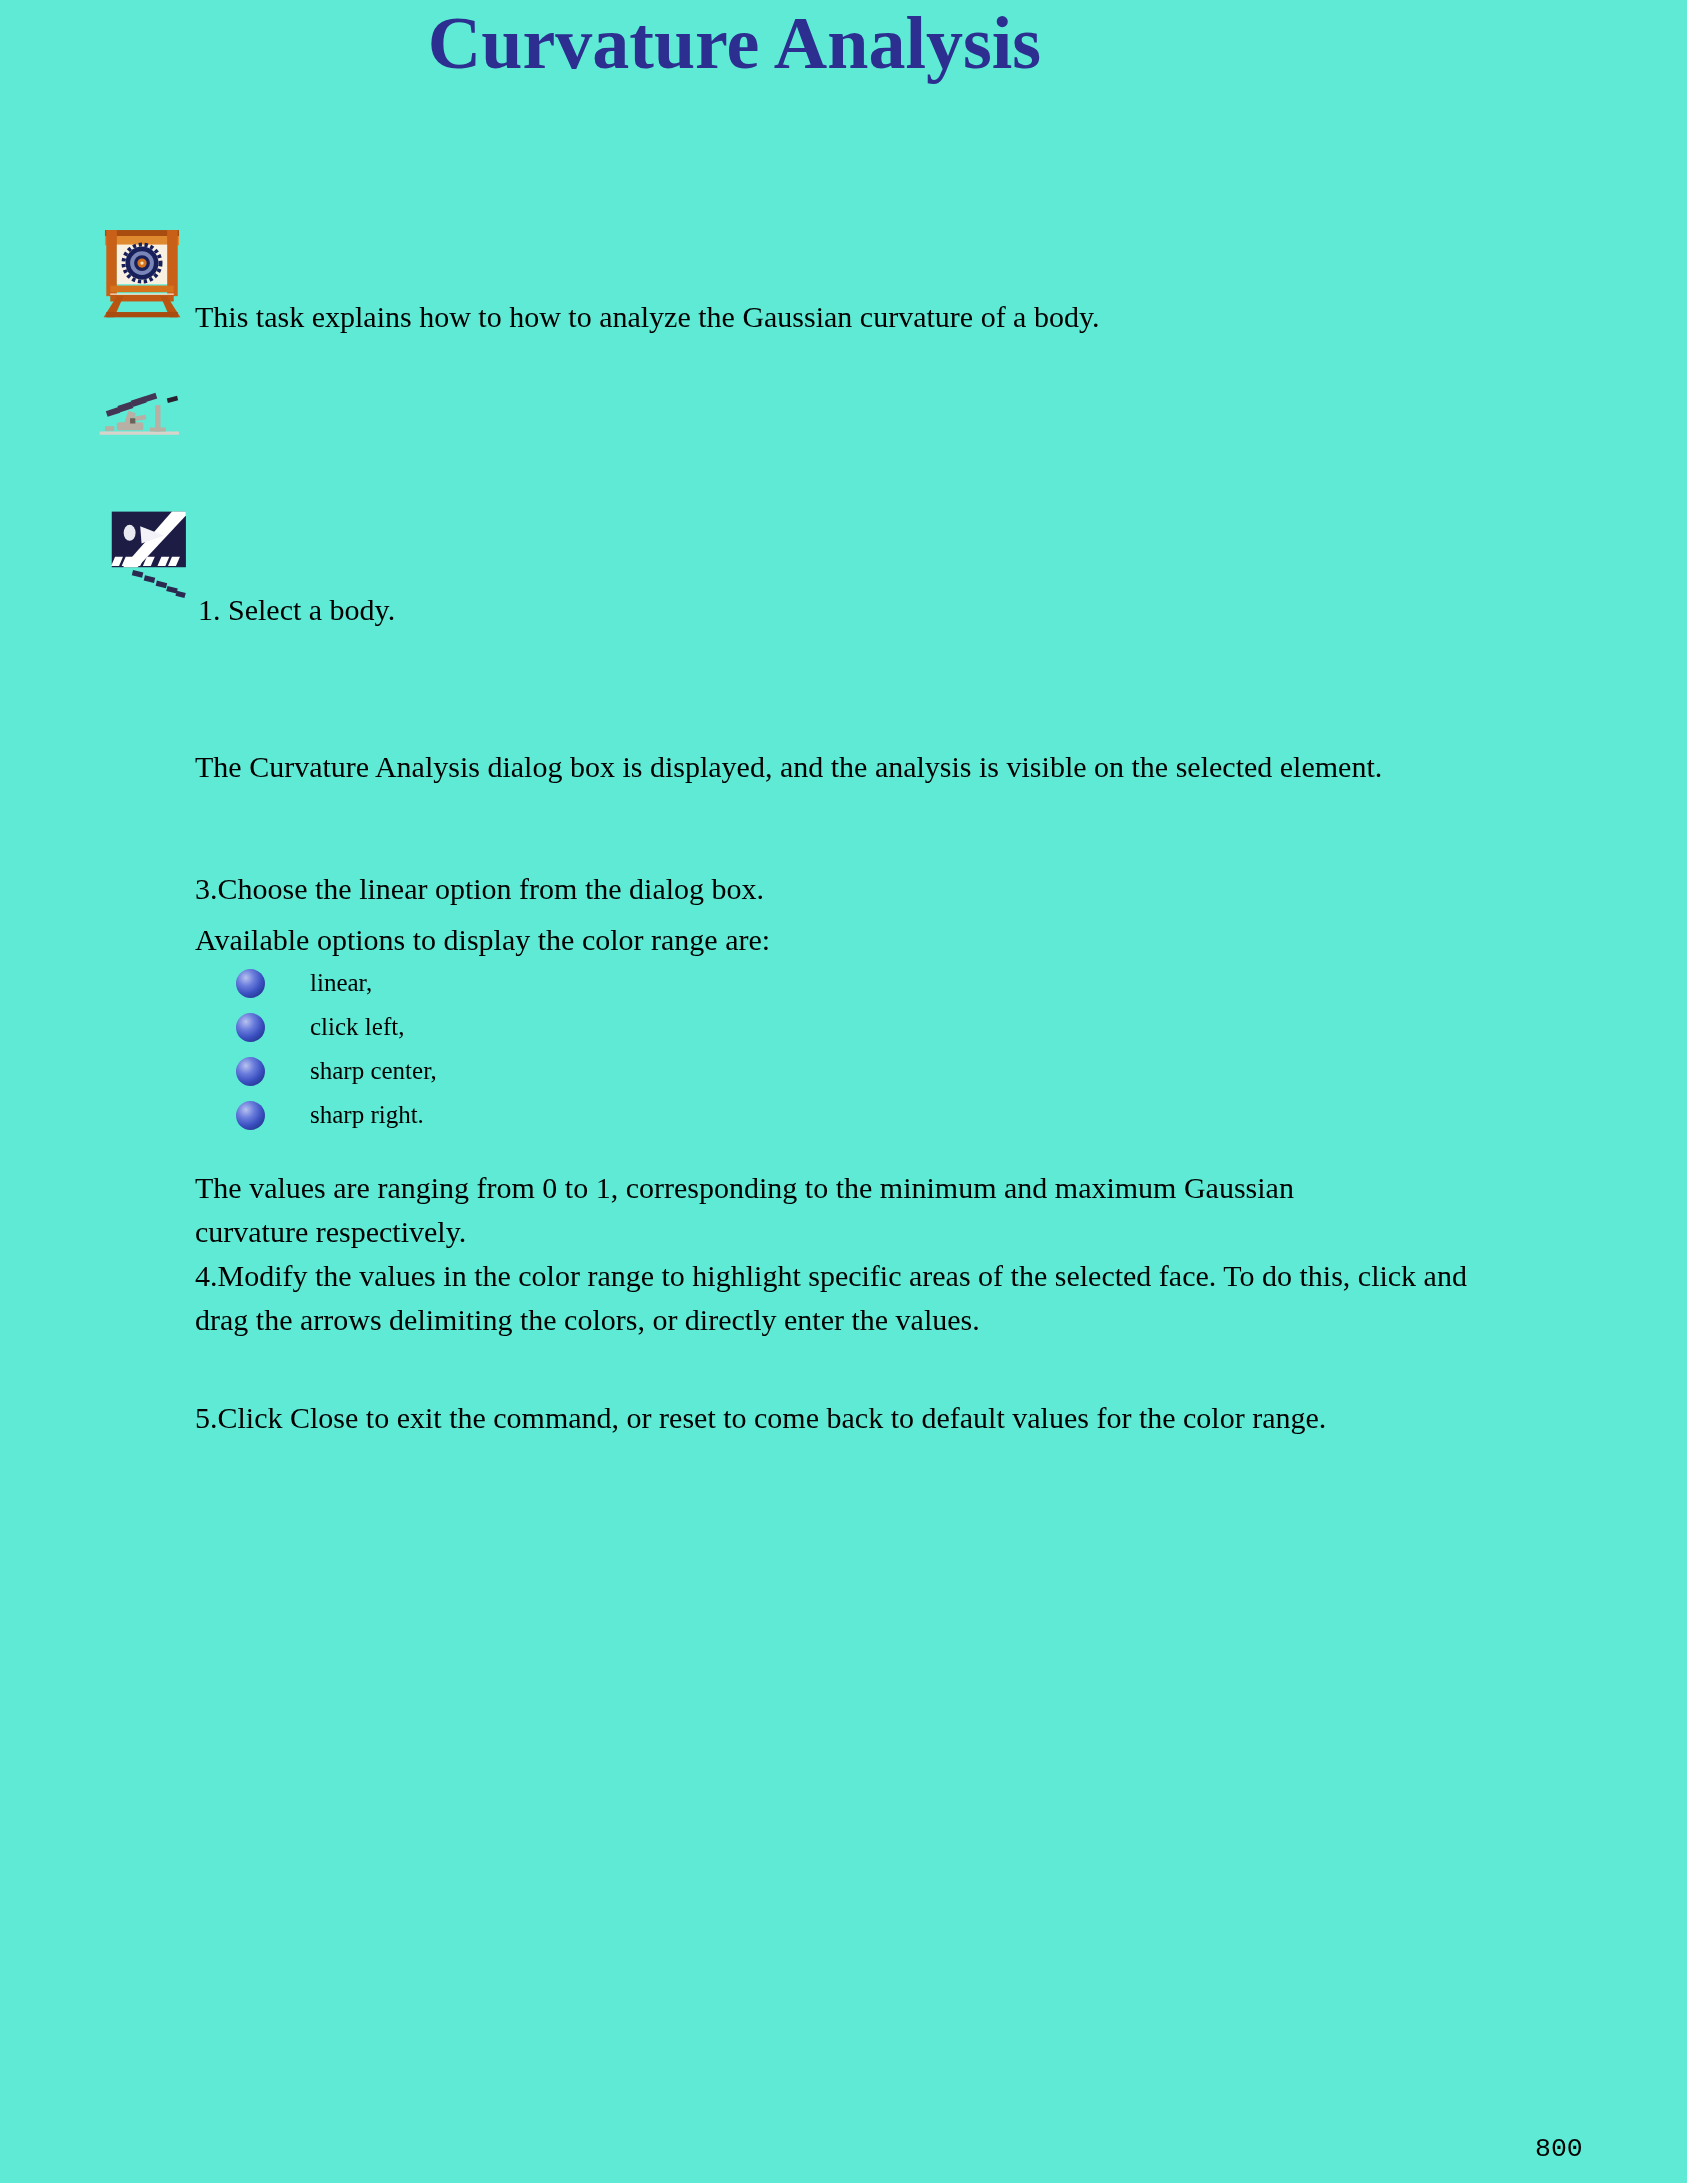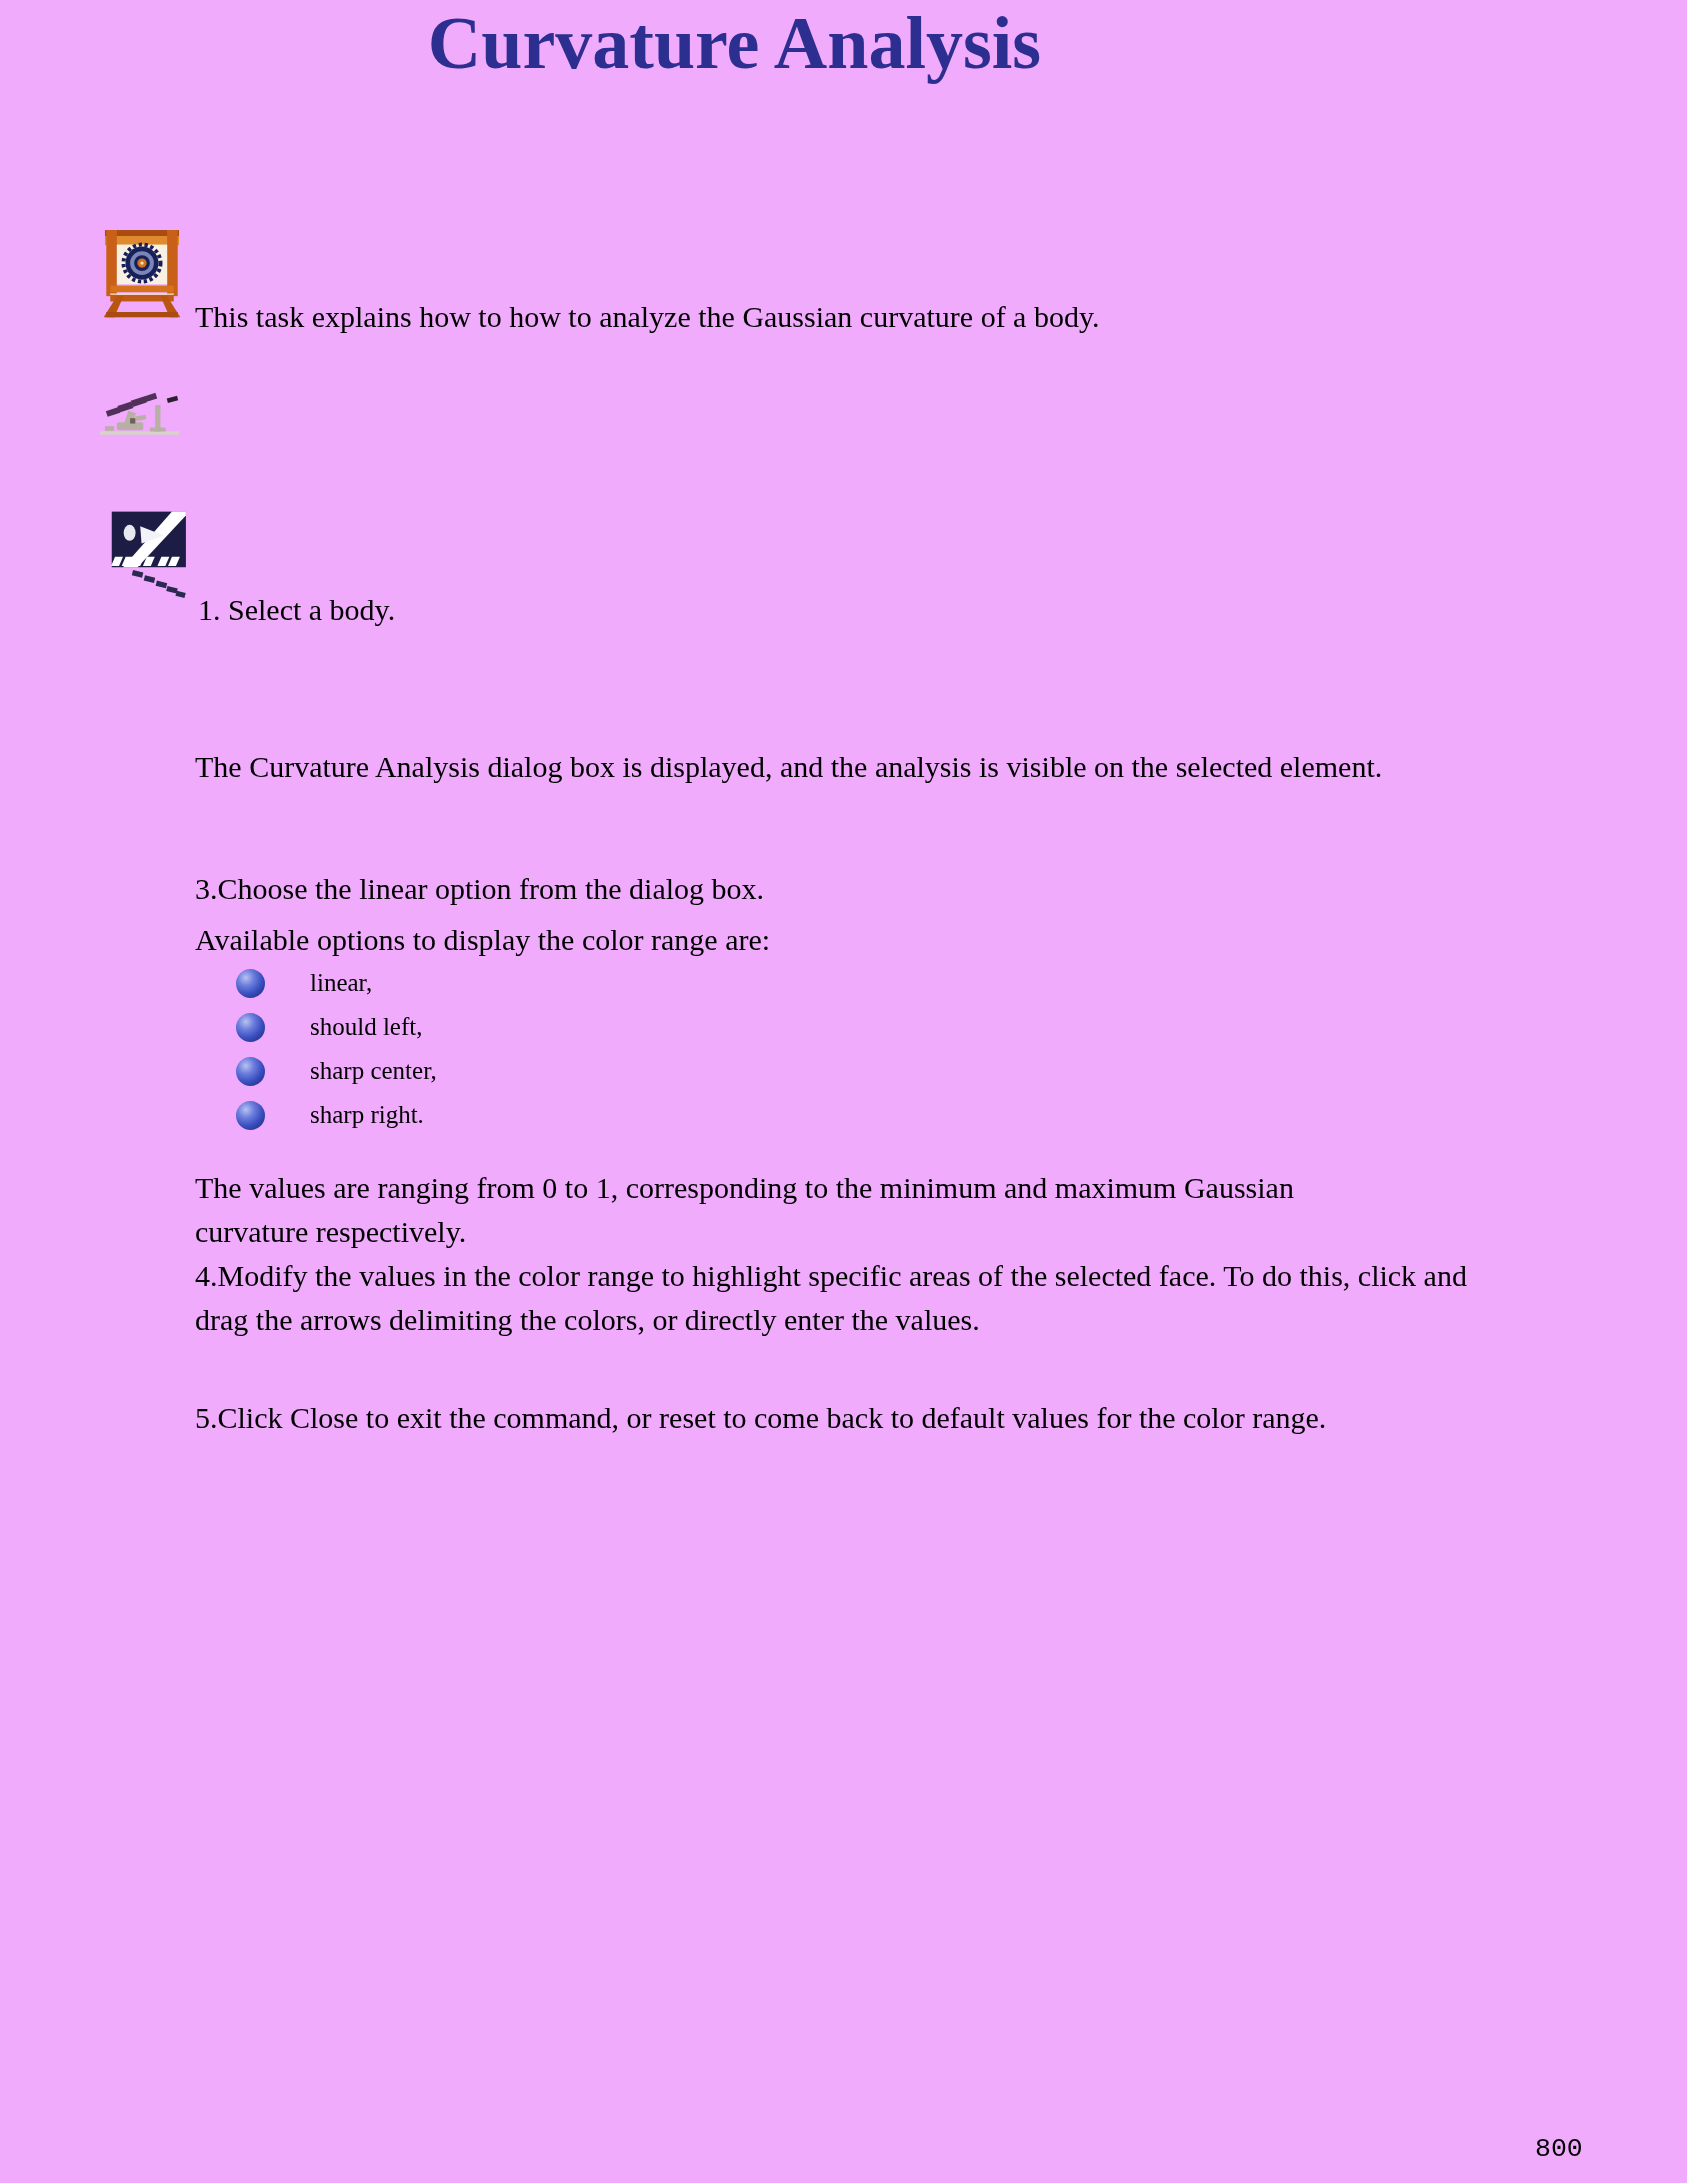--- a/index.html
+++ b/index.html
@@ -1,20 +1,20 @@
 <!DOCTYPE html>
 <html style="font-size:10.6px"><head>
 <meta charset="utf-8">
 <style>
   html,body{margin:0;padding:0;background:#ffffff;}
   .page{
     position:relative;
     width:1687px;
     height:2183px;
-    background:#f0abfc;
+    background:#5eead4;
     font-family:"Liberation Serif", serif;
     color:#000000;
     overflow:hidden;
   }
   .abs{position:absolute;}
   .title{
     left:0; top:130;
     width:1469px;
     text-align:center;
     font-size:74px;
@@ -147,21 +147,21 @@
 
   <p class="abs body-text p-options">Available options to display the color range are:</p>
 
   <div class="abs option-list">
     <div class="option-item">
       <span class="sphere-bullet"></span>
       <span class="option-label">linear,</span>
     </div>
     <div class="option-item">
       <span class="sphere-bullet"></span>
-      <span class="option-label">should left,</span>
+      <span class="option-label">click left,</span>
     </div>
     <div class="option-item">
       <span class="sphere-bullet"></span>
       <span class="option-label">sharp center,</span>
     </div>
     <div class="option-item">
       <span class="sphere-bullet"></span>
       <span class="option-label">sharp right.</span>
     </div>
   </div>

